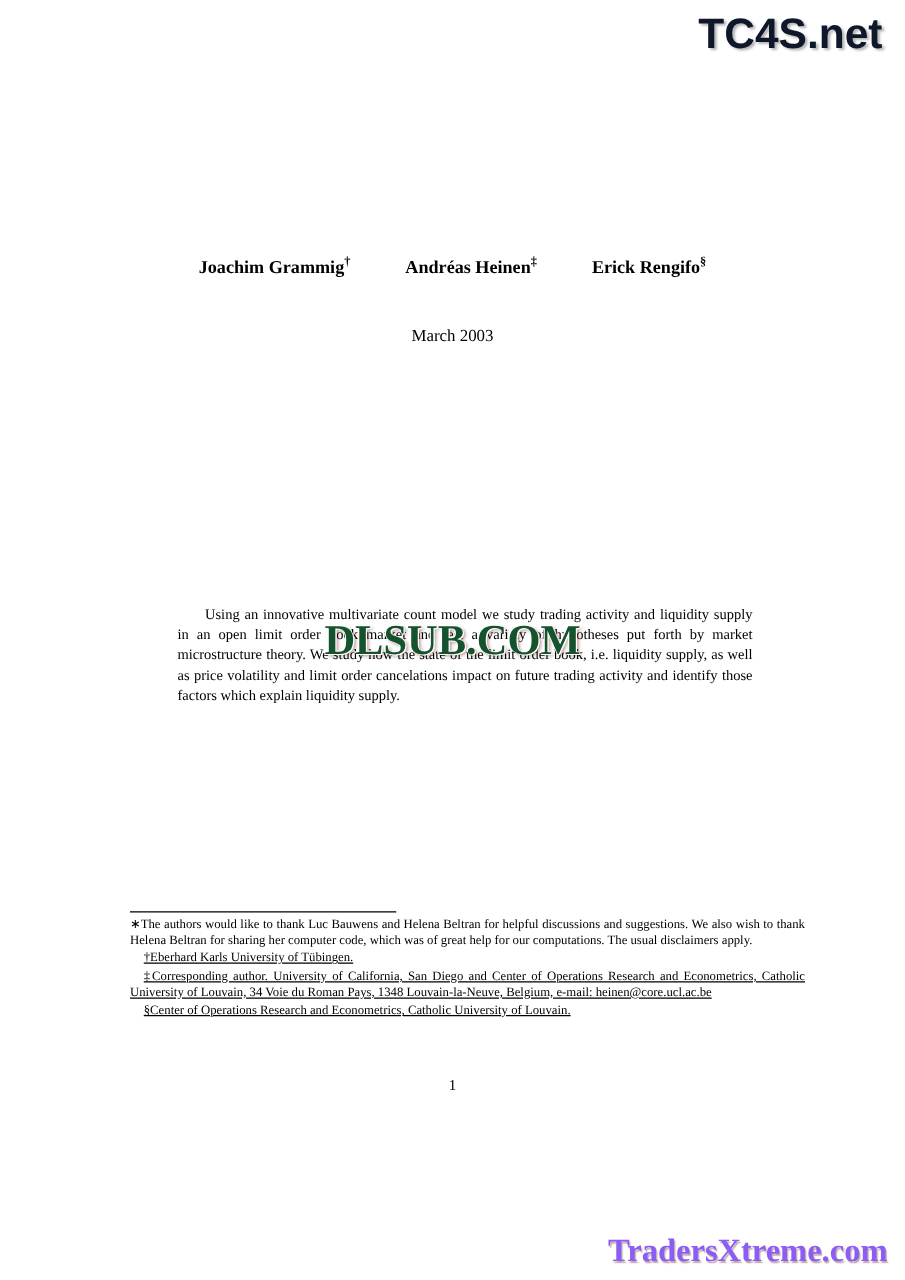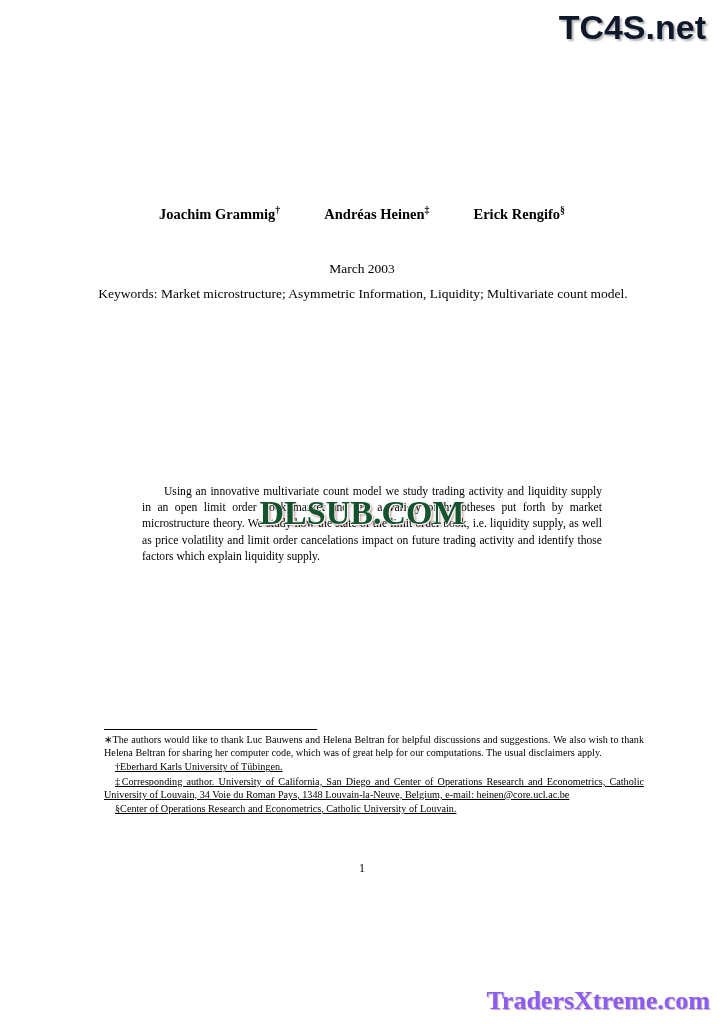--- a/index.html
+++ b/index.html
@@ -174,21 +174,20 @@
 <div class="page">
 
   <div class="wm-top">TC4S.net</div>
 
 
   <div class="authors">
     <span class="author"><span>Joachim Grammig</span><sup>†</sup></span><span class="author"><span>Andréas Heinen</span><sup>‡</sup></span><span class="author"><span>Erick Rengifo</span><sup>§</sup></span>
   </div>
 
   <div class="date">March 2003</div>
-  <div class="keywords">Keywords: Market microstructure; Asymmetric Information, Liquidity; Multivariate count model.</div>
 
   <div class="abstract-body">Using an innovative multivariate count model we study trading activity and liquidity supply in an open limit order book market and test a variety of hypotheses put forth by market microstructure theory. We study how the state of the limit order book, i.e. liquidity supply, as well as price volatility and limit order cancelations impact on future trading activity and identify those factors which explain liquidity supply.</div>
 
   <div class="wm-center">DLSUB.COM</div>
 
   <div class="fn-rule"></div>
   <div class="footnotes">
     <p>∗The authors would like to thank Luc Bauwens and Helena Beltran for helpful discussions and suggestions. We also wish to thank Helena Beltran for sharing her computer code, which was of great help for our computations. The usual disclaimers apply.</p>
     <p class="indent">†Eberhard Karls University of Tübingen.</p>
     <p class="indent">‡Corresponding author. University of California, San Diego and Center of Operations Research and Econometrics, Catholic University of Louvain, 34 Voie du Roman Pays, 1348 Louvain-la-Neuve, Belgium, e-mail: heinen@core.ucl.ac.be</p>

